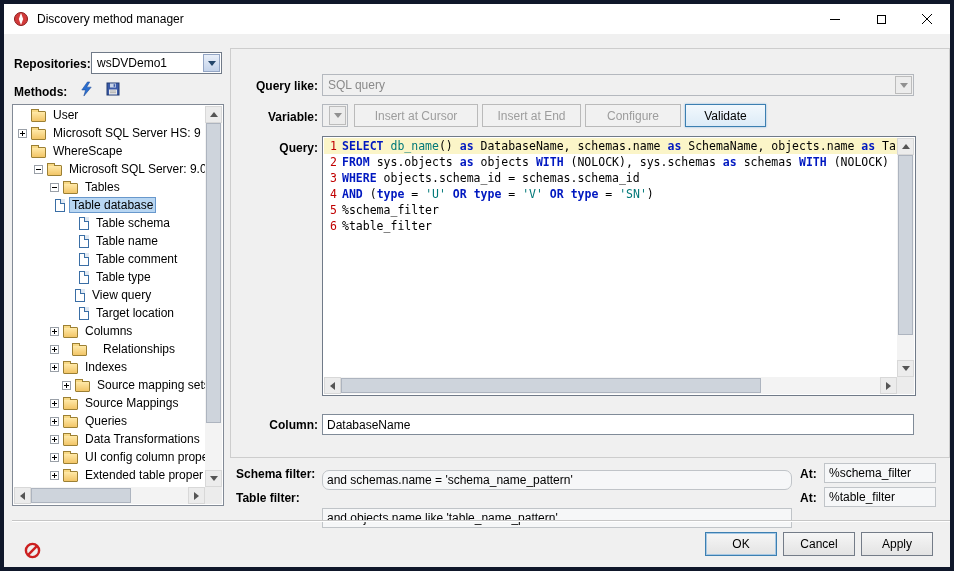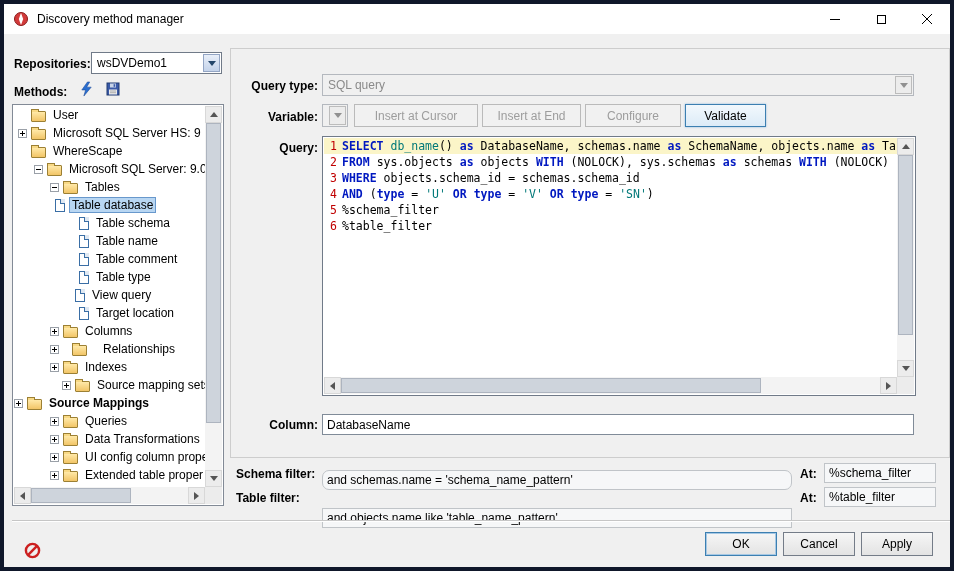--- a/index.html
+++ b/index.html
@@ -214,21 +214,21 @@
         <div class="tree-row" style="padding-left: 36px;">
           <span class="expander plus"></span>
           <span class="icon-folder"></span>
           <span class="tree-label">Indexes</span>
         </div>
         <div class="tree-row" style="padding-left: 36px; margin-left: 12px;">
           <span class="expander plus"></span>
           <span class="icon-folder"></span>
           <span class="tree-label">Source mapping sets</span>
         </div>
-        <div class="tree-row" style=" font-weight: bold;">
+        <div class="tree-row" style="padding-left: 36px;">
           <span class="expander plus"></span>
           <span class="icon-folder"></span>
           <span class="tree-label">Source Mappings</span>
         </div>
         <div class="tree-row" style="padding-left: 36px;">
           <span class="expander plus"></span>
           <span class="icon-folder"></span>
           <span class="tree-label">Queries</span>
         </div>
         <div class="tree-row" style="padding-left: 36px;">
@@ -263,21 +263,21 @@
       <div class="sb-thumb" style="left:17px; width:100px;"></div>
       <div class="sb-btn a2">
           <i class="tri-right"></i>
         </div>
     </div>
     <div class="sb-corner"></div>
   </div>
 
   <div class="group-panel"></div>
 
-  <span class="rlabel" style="left:234px; top:75px;">Query type:</span>
+  <span class="rlabel" style="left:234px; top:75px;">Query like:</span>
   <div class="combo disabled" style="left:318px; top:70px; width:592px; height:22px;">
     <span class="combo-text">SQL query</span>
     <span class="combo-arrow">
         <i class="tri-dn"></i>
       </span>
   </div>
 
   <span class="rlabel" style="left:234px; top:106px;">Variable:</span>
   <div class="combo disabled" style="left:318px; top:100px; width:26px; height:23px;">
     <span class="combo-arrow">

